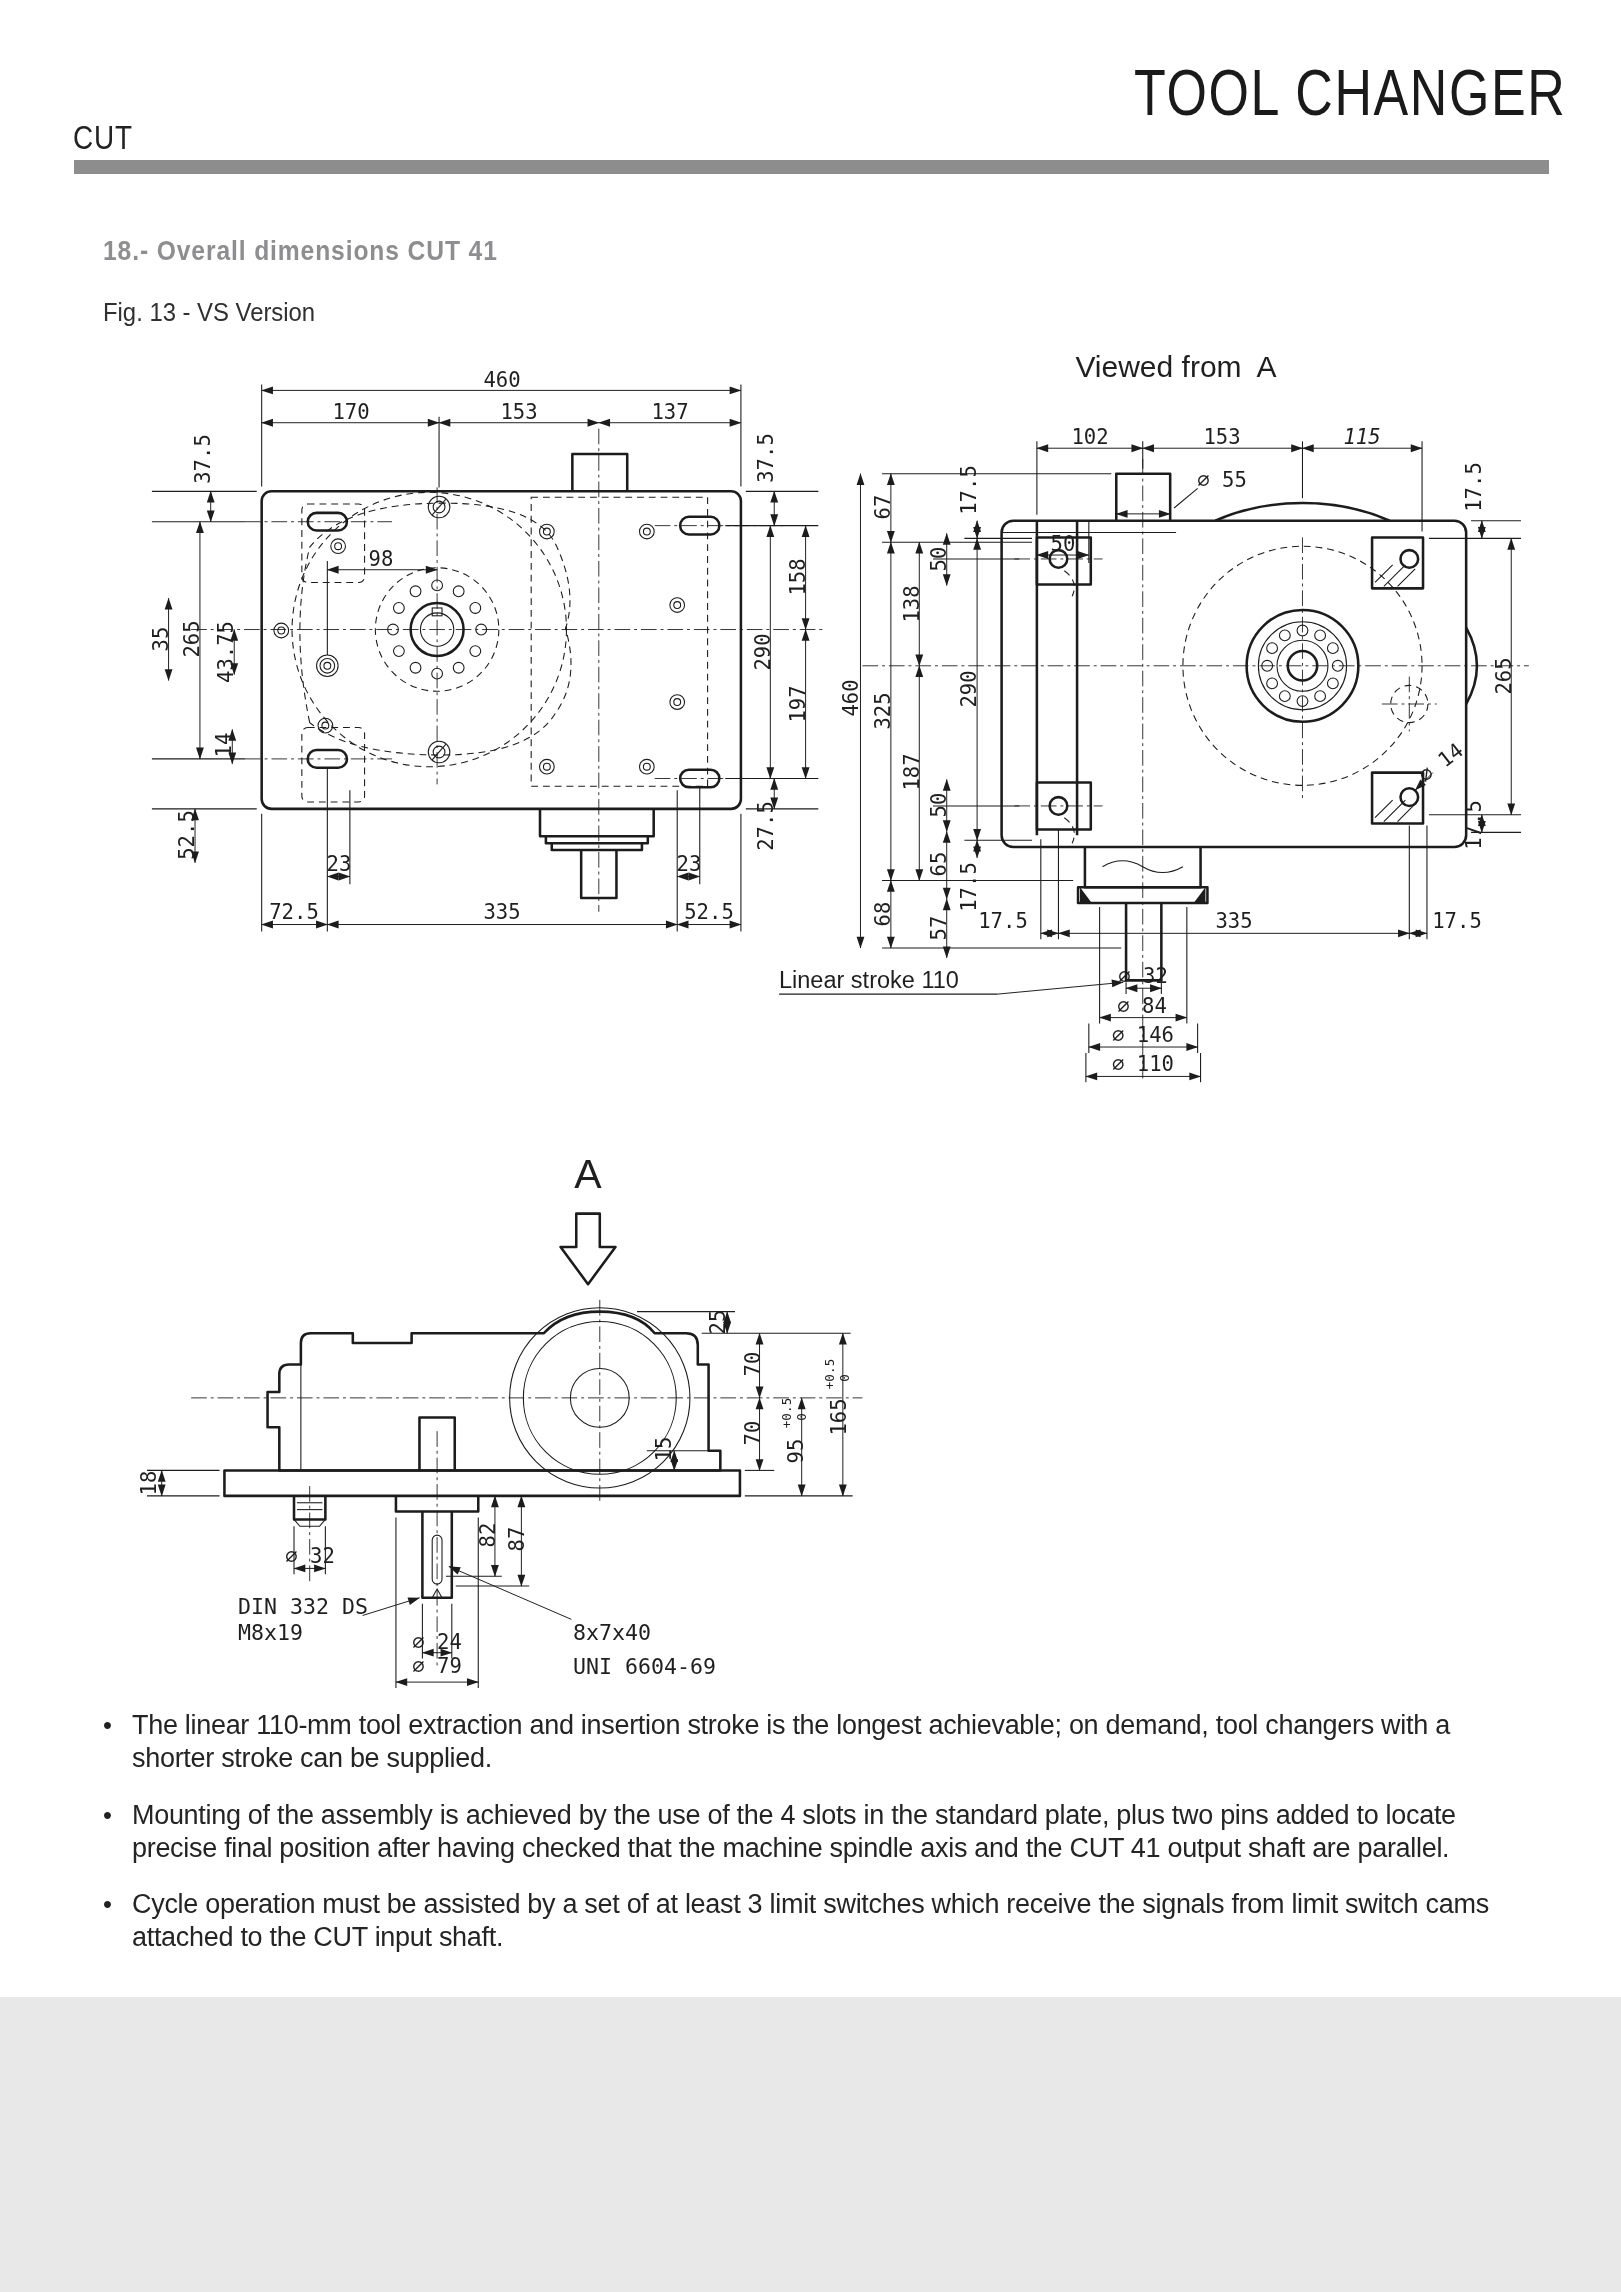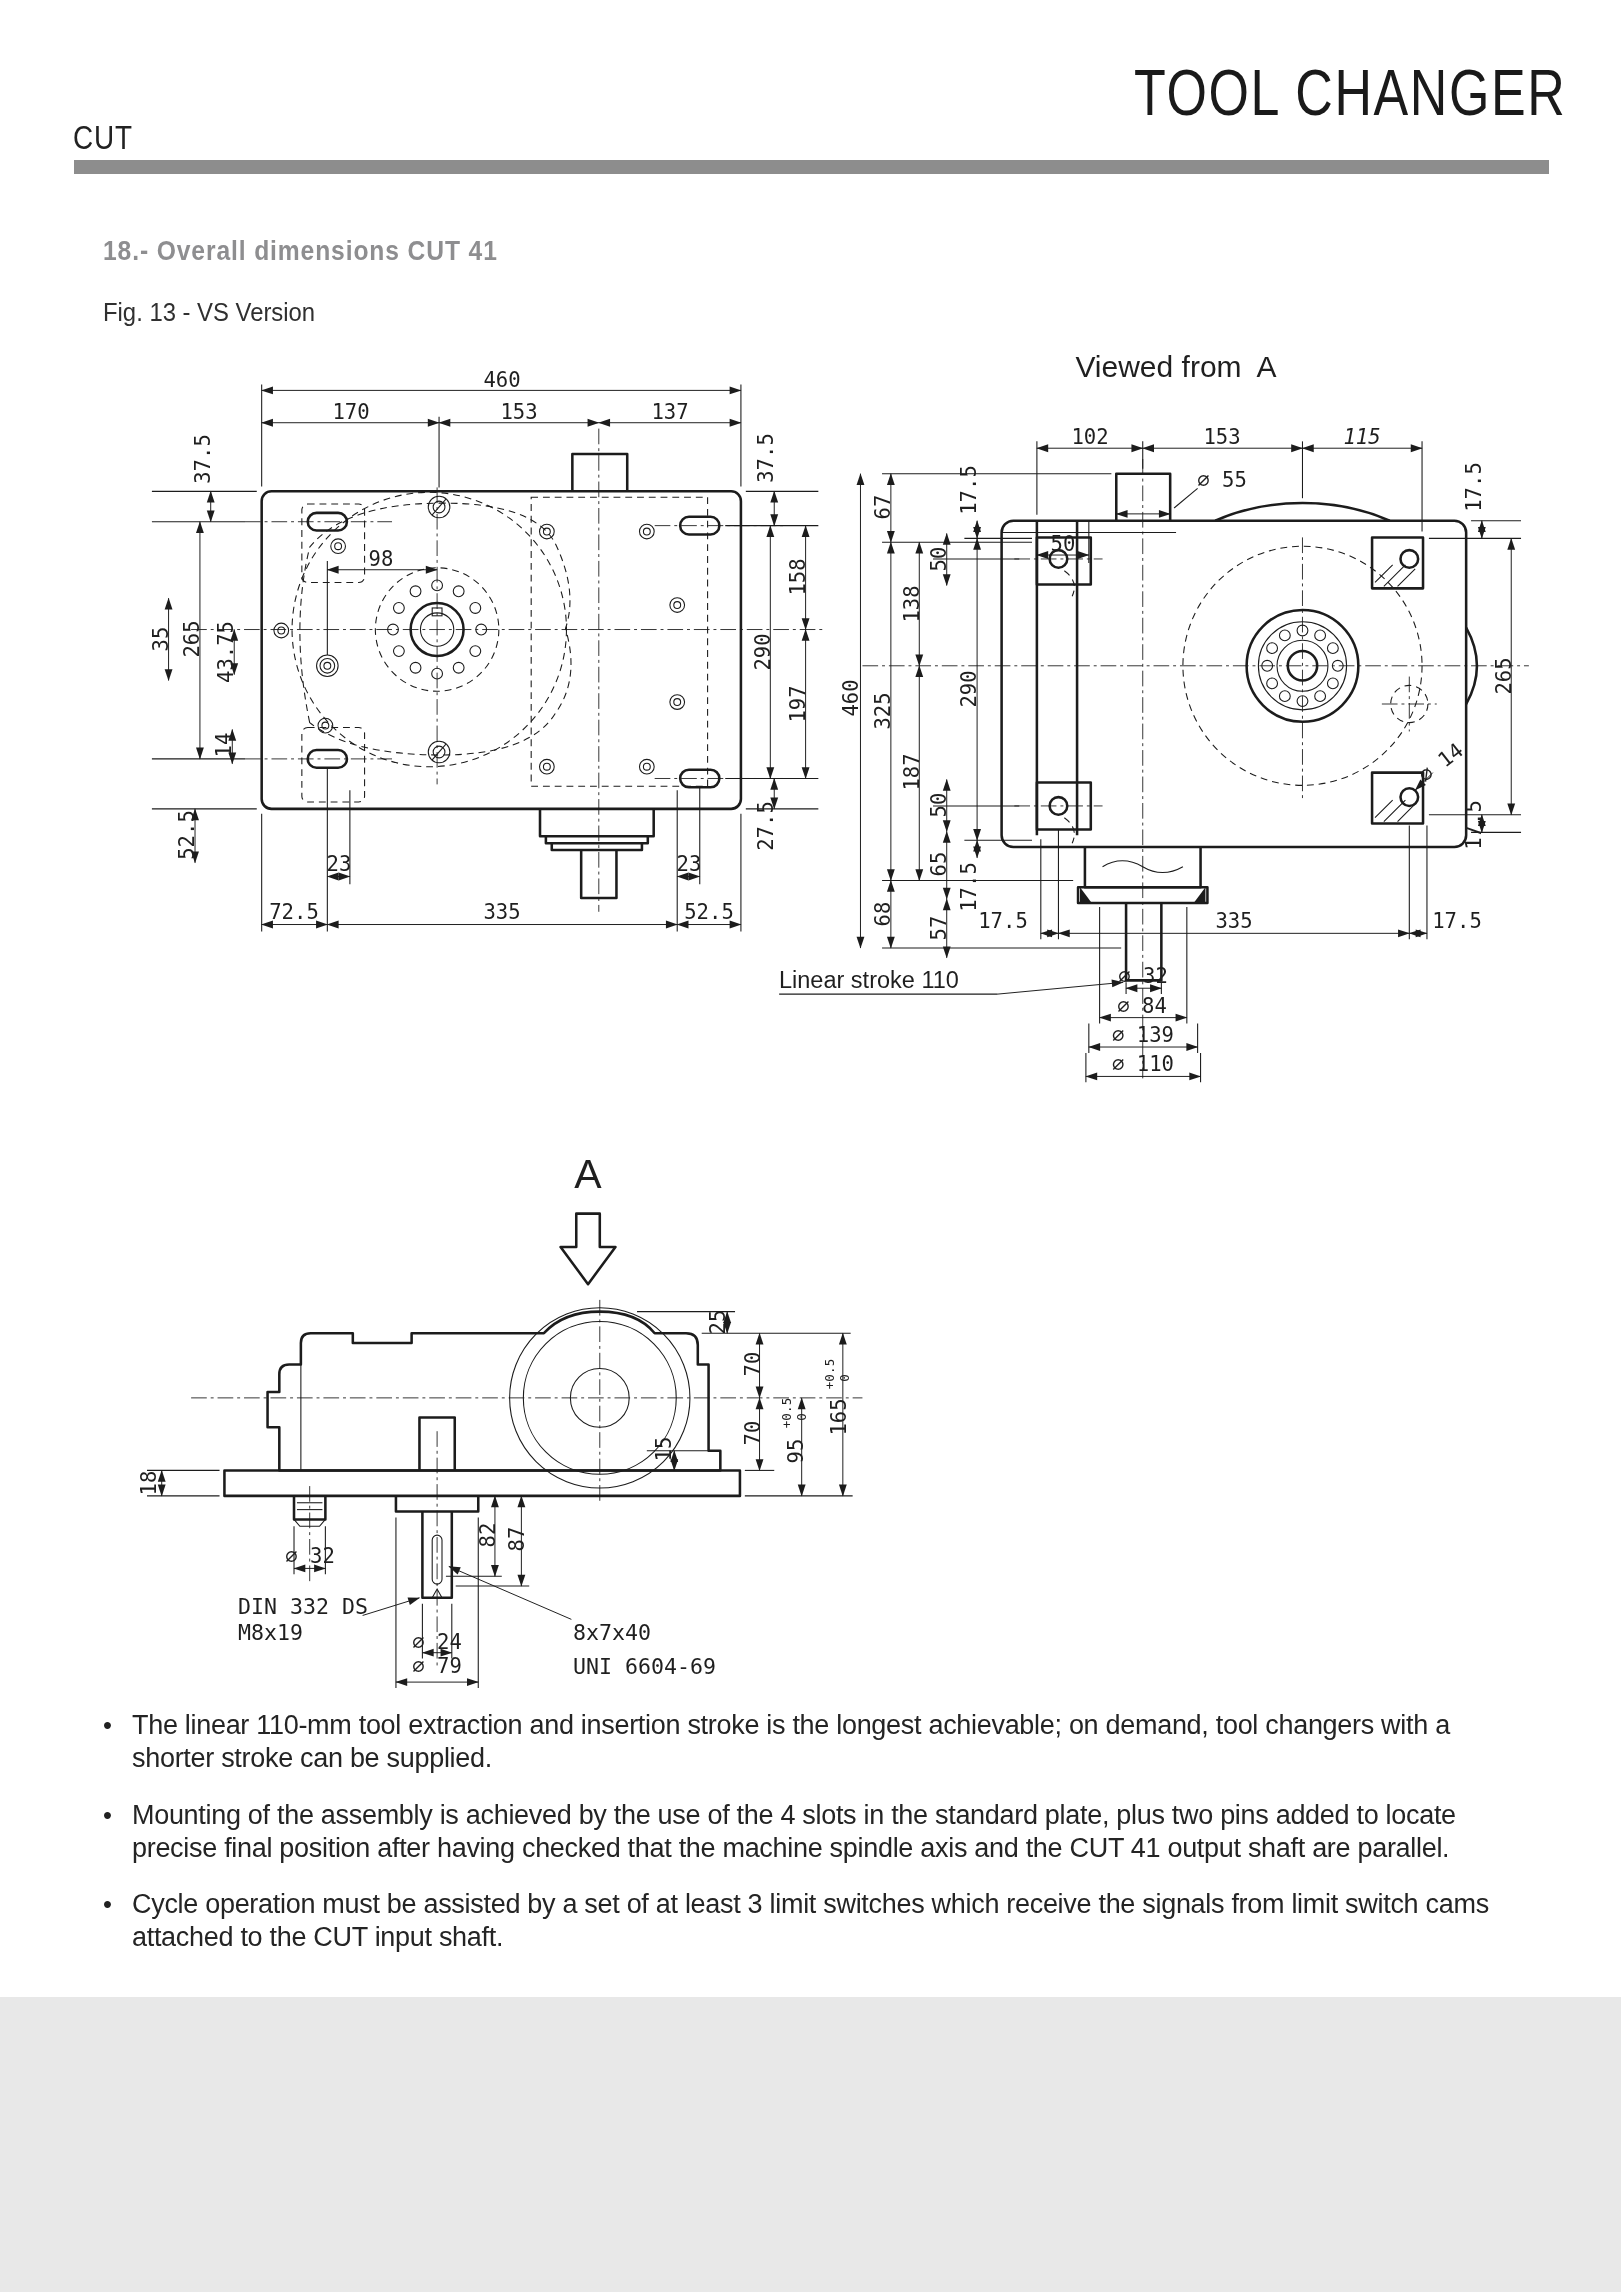--- a/index.html
+++ b/index.html
@@ -417,21 +417,21 @@
       <div class="dim-label" style="left: 969px; top: 887px; transform: translate(-50%, -50%) rotate(-90deg);">17.5</div>
       <div class="dim-label" style="left: 1474px; top: 487px; transform: translate(-50%, -50%) rotate(-90deg);">17.5</div>
       <div class="dim-label" style="left: 1504px; top: 676px; transform: translate(-50%, -50%) rotate(-90deg);">265</div>
       <div class="dim-label" style="left: 1474px; top: 825px; transform: translate(-50%, -50%) rotate(-90deg);">17.5</div>
       <div class="dim-label" style="left: 1441px; top: 763px; transform: translate(-50%, -50%) rotate(-38deg);">∅ 14</div>
       <div class="dim-label" style="left: 1003px; top: 921px; transform: translate(-50%, -50%);">17.5</div>
       <div class="dim-label" style="left: 1234px; top: 921px; transform: translate(-50%, -50%);">335</div>
       <div class="dim-label" style="left: 1457px; top: 921px; transform: translate(-50%, -50%);">17.5</div>
       <div class="dim-label" style="left: 1143px; top: 976px; transform: translate(-50%, -50%);">∅ 32</div>
       <div class="dim-label" style="left: 1142px; top: 1006px; transform: translate(-50%, -50%);">∅ 84</div>
-      <div class="dim-label" style="left: 1143px; top: 1035px; transform: translate(-50%, -50%);">∅ 139</div>
+      <div class="dim-label" style="left: 1143px; top: 1035px; transform: translate(-50%, -50%);">∅ 146</div>
       <div class="dim-label" style="left: 1143px; top: 1064px; transform: translate(-50%, -50%);">∅ 110</div>
       <div class="dim-label sans" style="left: 779px; top: 981px; font-size: 23.5px; transform: translate(0px, -50%);">Linear stroke 110</div>
       <div class="dim-label sans" style="left: 588px; top: 1174px; font-size: 41px; transform: translate(-50%, -50%);">A</div>
       <div class="dim-label" style="left: 718px; top: 1322px; transform: translate(-50%, -50%) rotate(-90deg);">25</div>
       <div class="dim-label" style="left: 753px; top: 1364px; transform: translate(-50%, -50%) rotate(-90deg);">70</div>
       <div class="dim-label" style="left: 753px; top: 1433px; transform: translate(-50%, -50%) rotate(-90deg);">70</div>
       <div class="dim-label" style="left: 796px; top: 1451px; transform: translate(-50%, -50%) rotate(-90deg);">95</div>
       <div class="dim-label" style="left: 787px; top: 1413px; font-size: 12.7px; transform: translate(-50%, -50%) rotate(-90deg);">+0.5</div>
       <div class="dim-label" style="left: 802px; top: 1417px; font-size: 12.7px; transform: translate(-50%, -50%) rotate(-90deg);">0</div>
       <div class="dim-label" style="left: 839px; top: 1417px; transform: translate(-50%, -50%) rotate(-90deg);">165</div>

